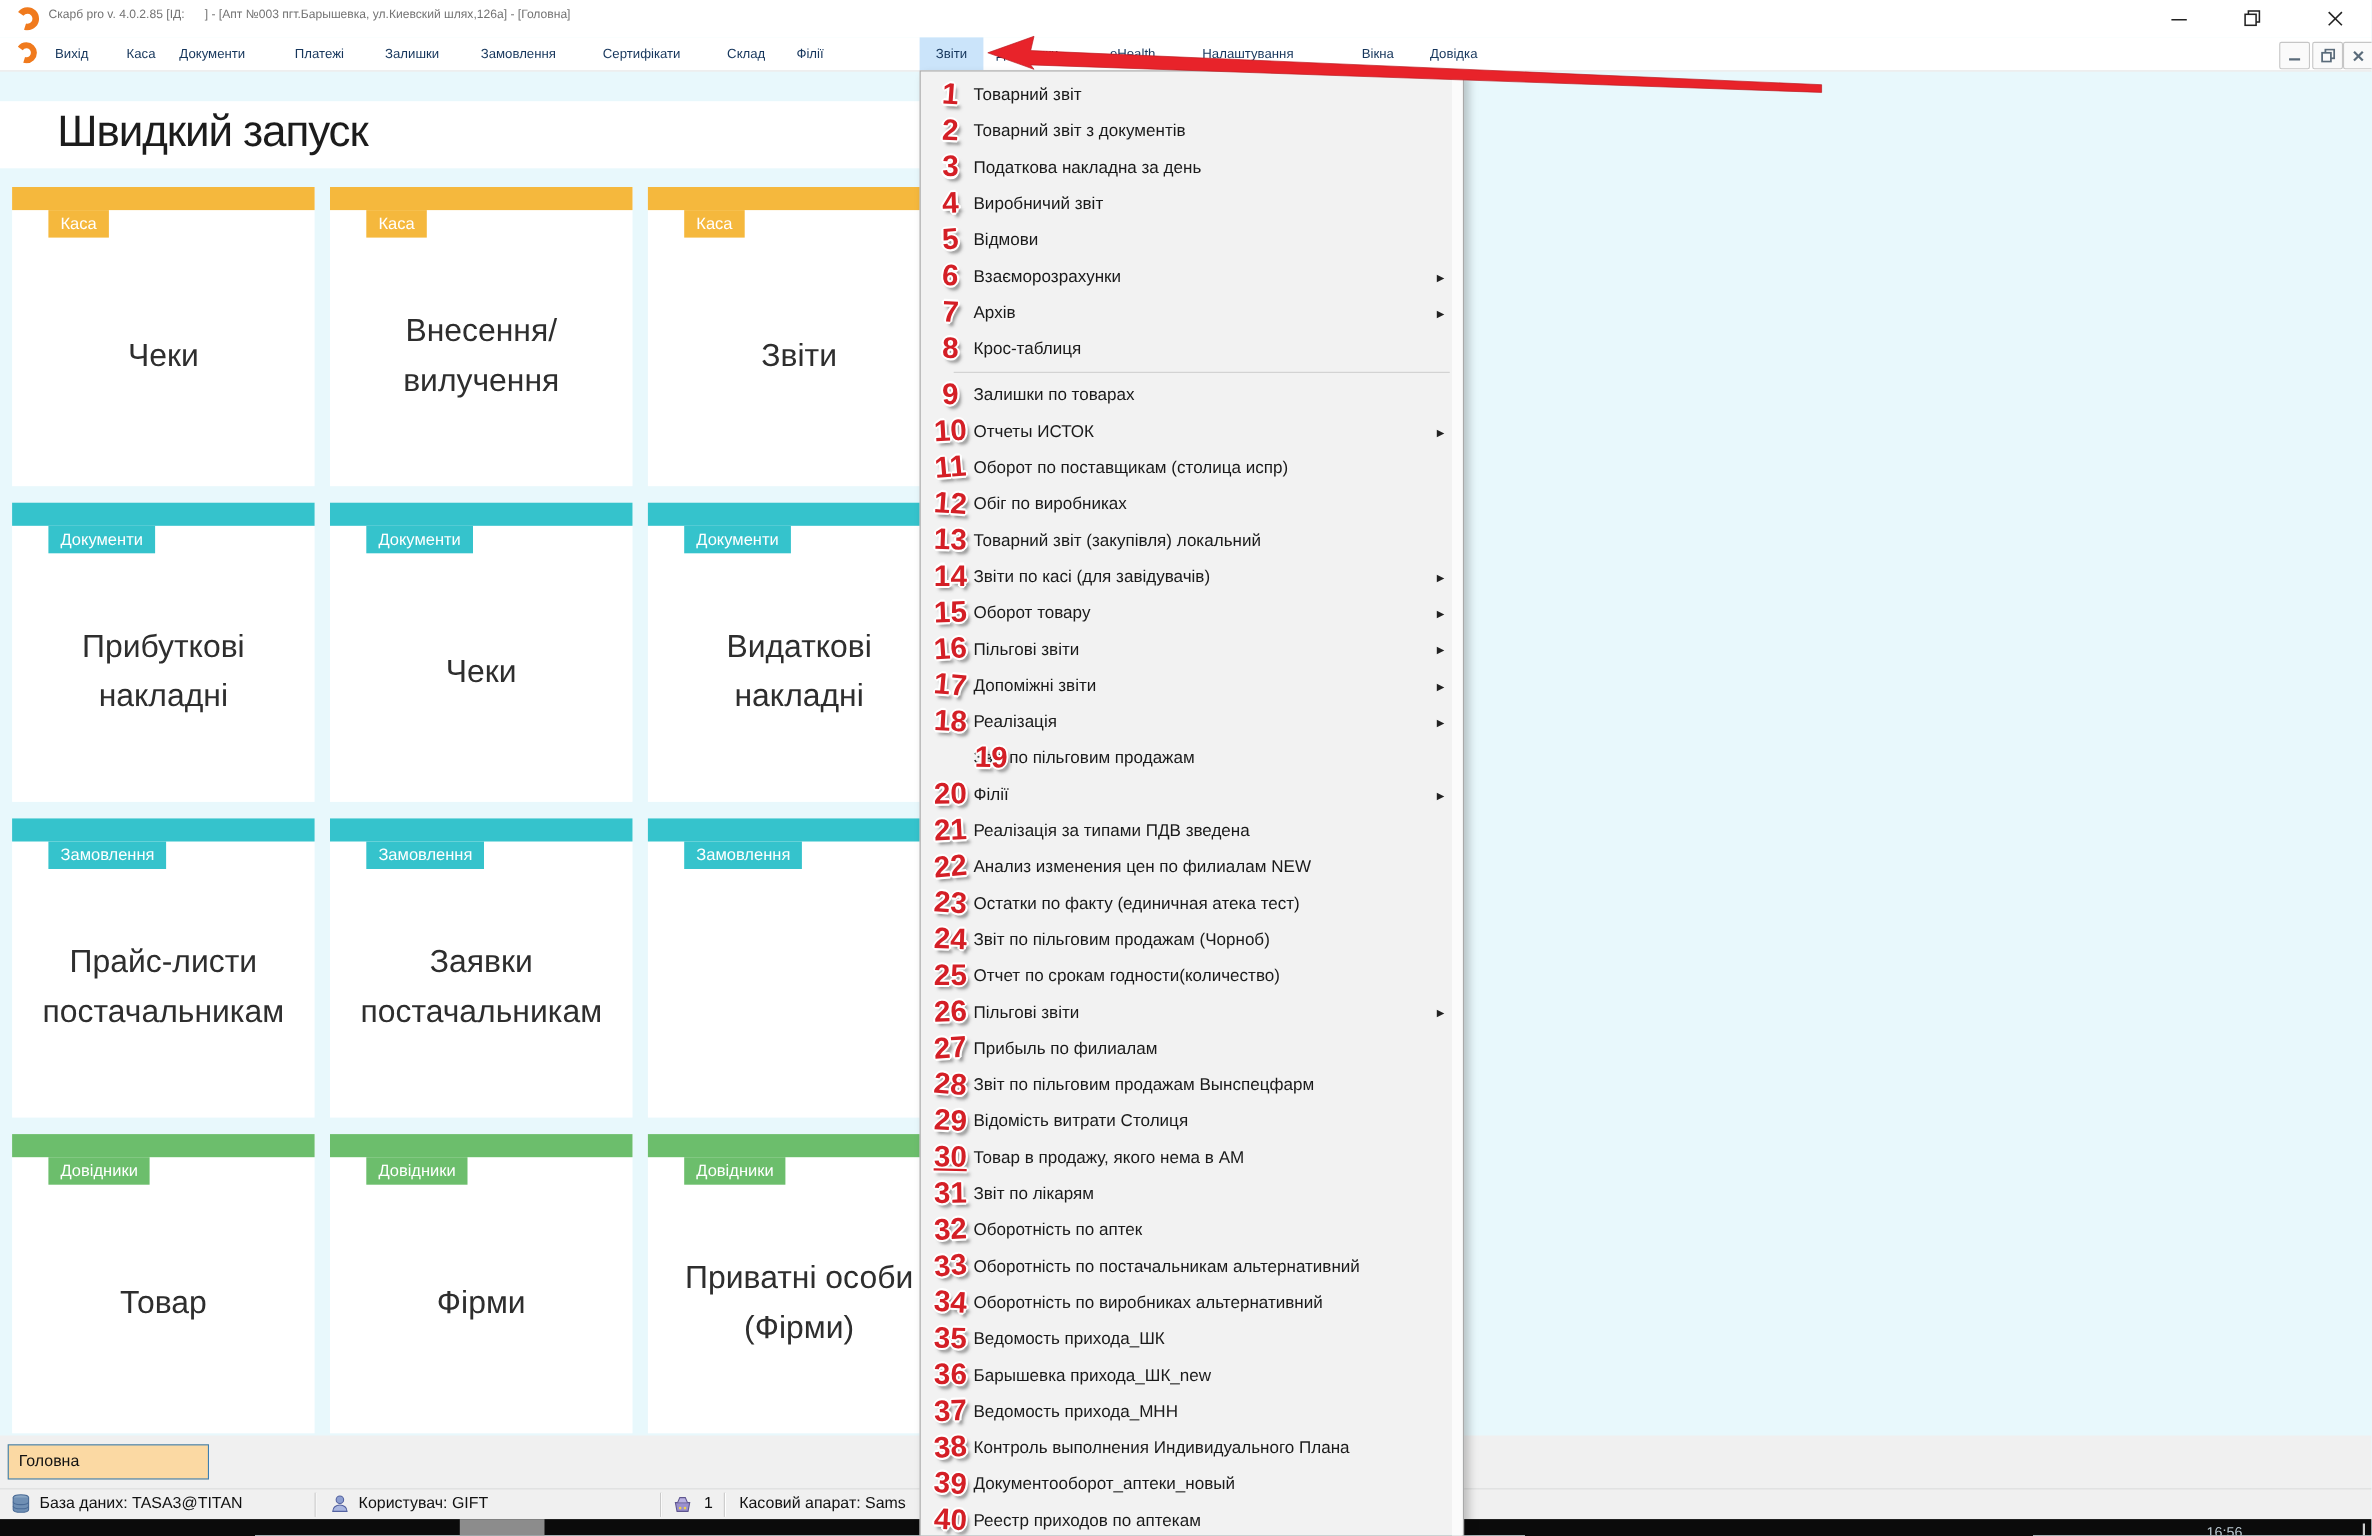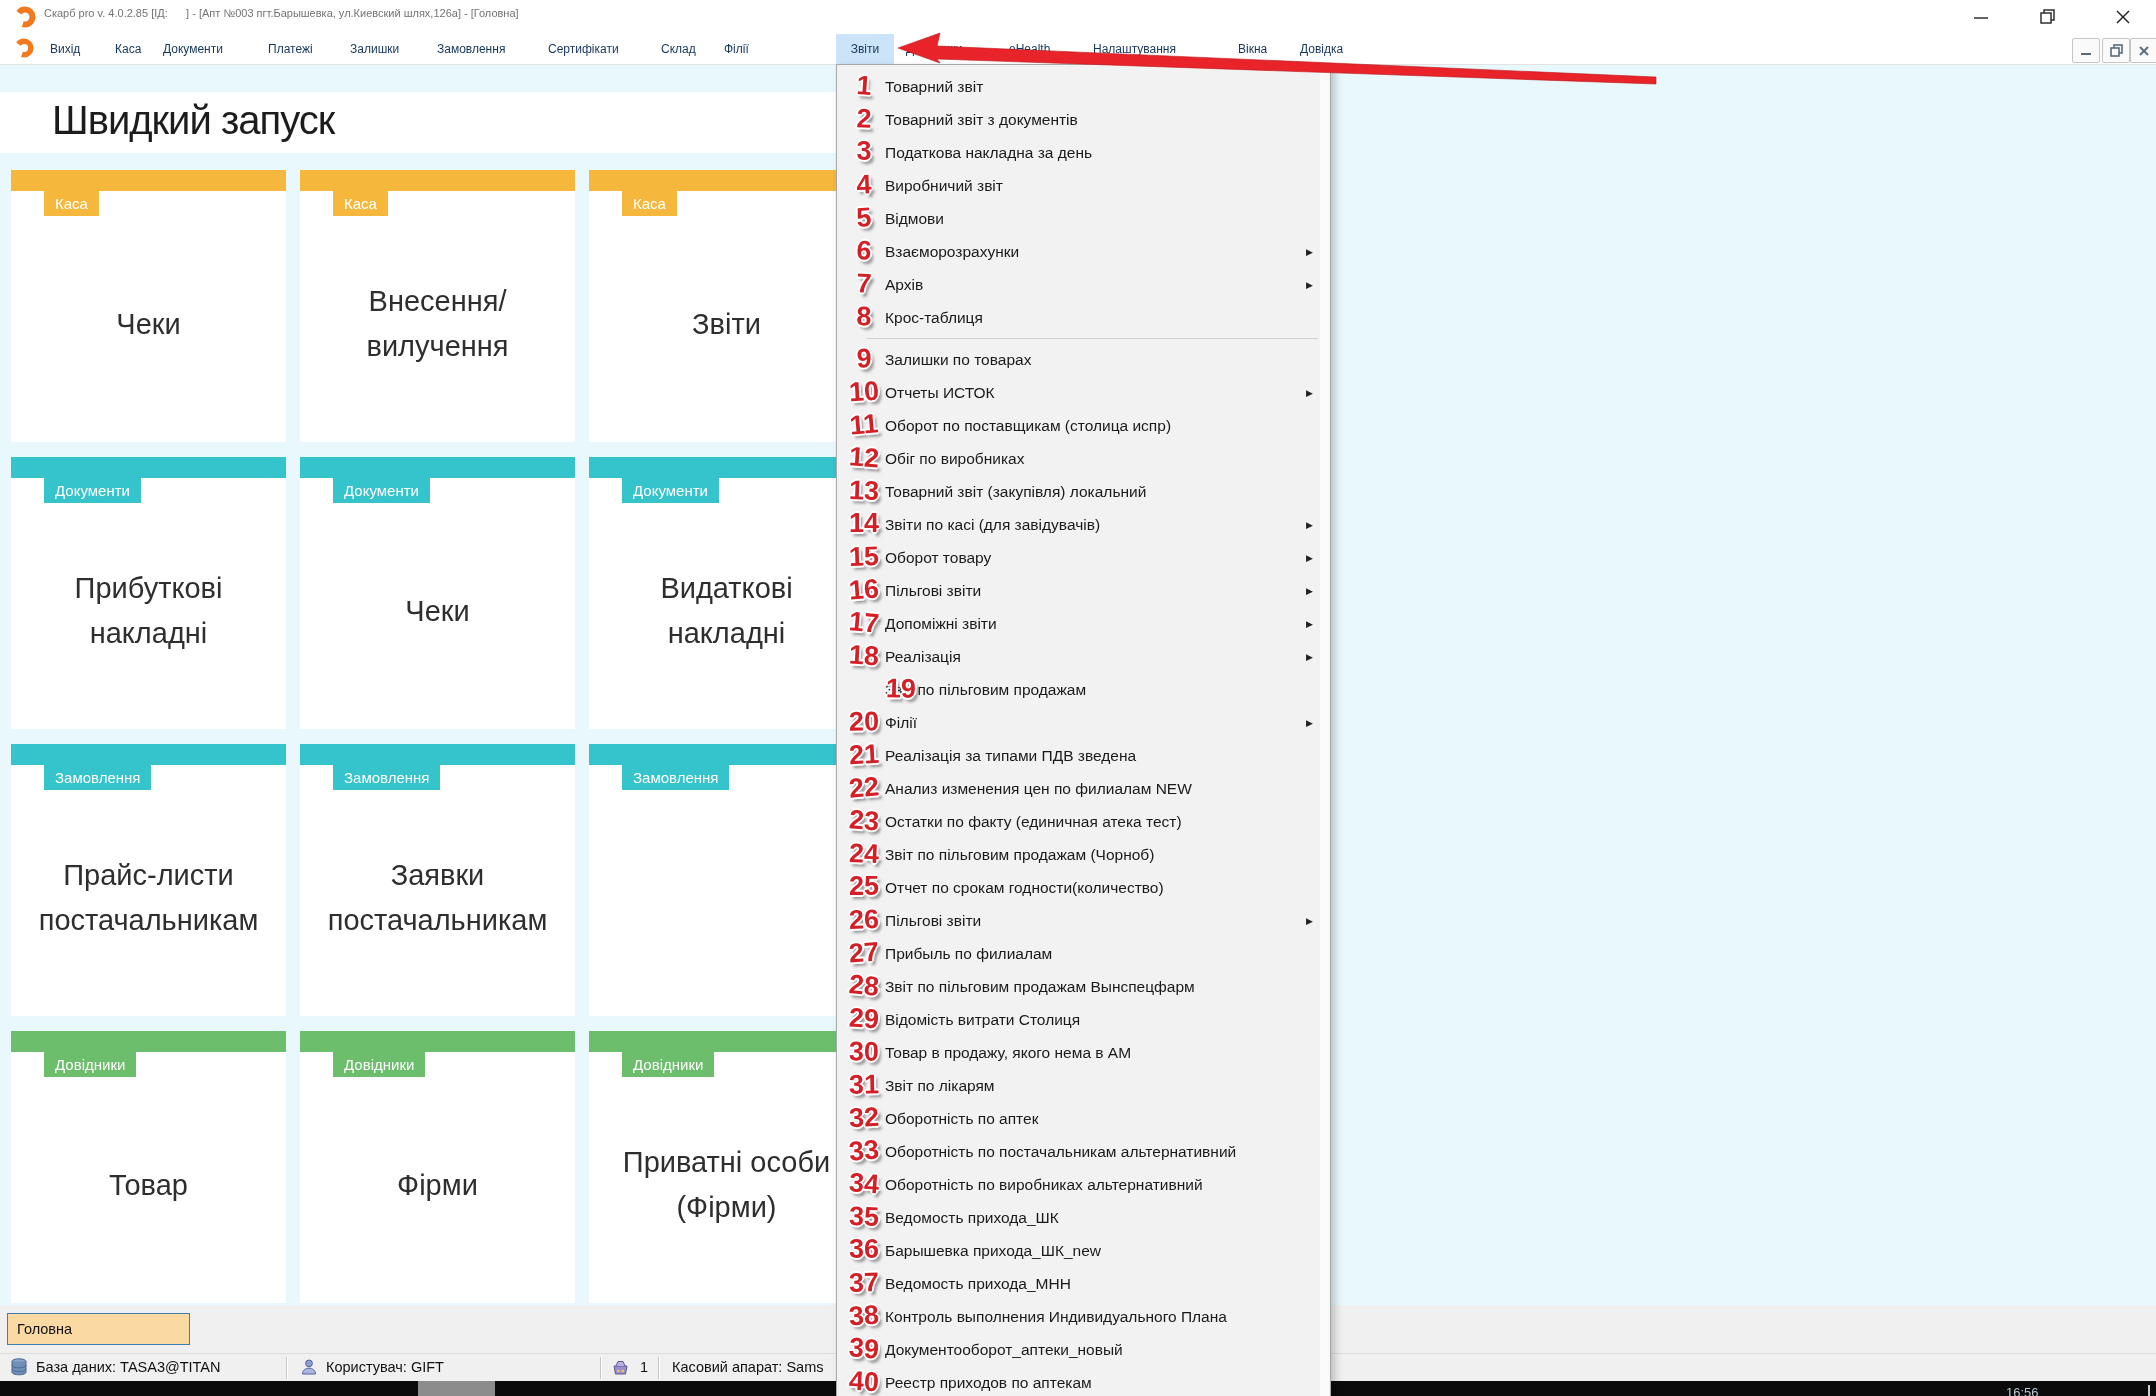--- a/index.html
+++ b/index.html
@@ -357,21 +357,21 @@
     <div class="menu-item">
       <span>Звіт по пільговим продажам Вынспецфарм</span>
       <span class="badge" style="transform: translateY(-54%) rotate(5deg);">28</span>
     </div>
     <div class="menu-item">
       <span>Відомість витрати Столиця</span>
       <span class="badge" style="transform: translateY(-54%) rotate(3deg);">29</span>
     </div>
     <div class="menu-item">
       <span>Товар в продажу, якого нема в АМ</span>
-      <span class="badge" style="transform: translateY(-54%) rotate(1deg);">30</span>
+      <span class="badge" style="transform: translateY(-54%) rotate(1deg); text-decoration: underline;">30</span>
     </div>
     <div class="menu-item">
       <span>Звіт по лікарям</span>
       <span class="badge" style="transform: translateY(-54%) rotate(-1deg);">31</span>
     </div>
     <div class="menu-item">
       <span>Оборотність по аптек</span>
       <span class="badge" style="transform: translateY(-54%) rotate(-3deg);">32</span>
     </div>
     <div class="menu-item">

